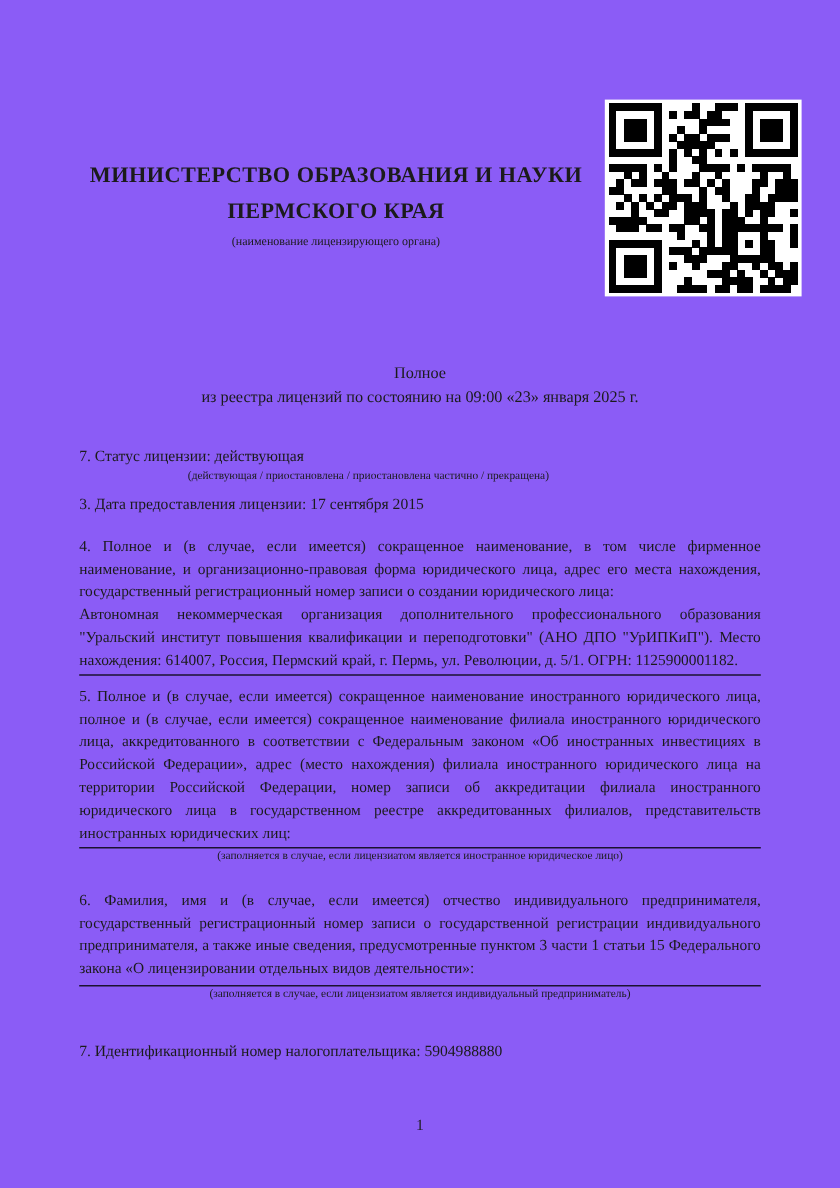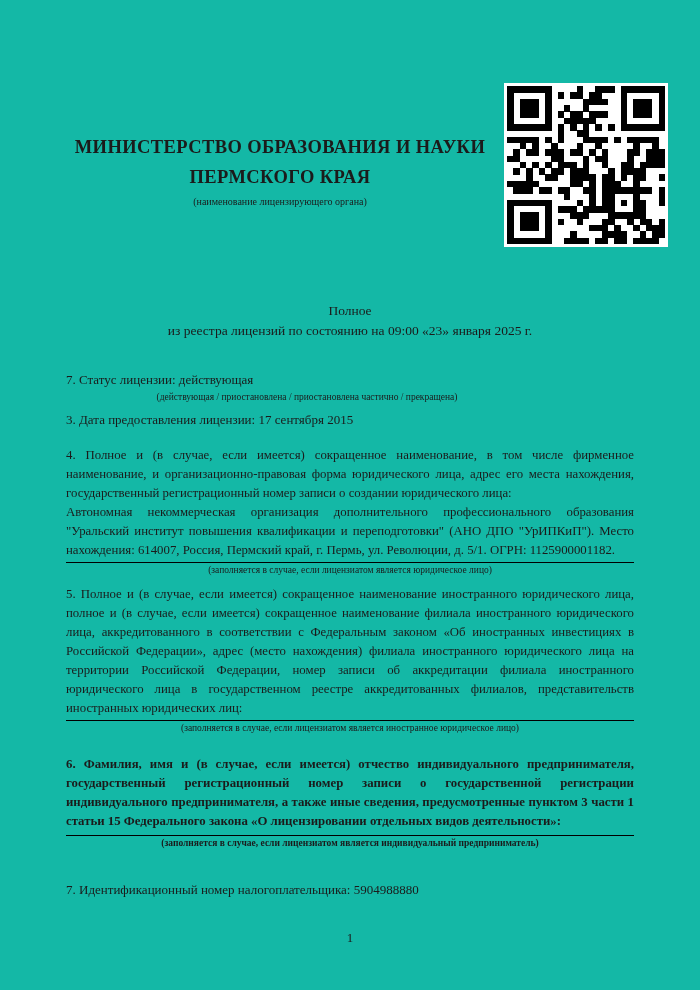--- a/index.html
+++ b/index.html
@@ -1,19 +1,19 @@
 <!DOCTYPE html>
 <html><head>
 <meta charset="utf-8">
 <style>
   html,body{margin:0;padding:0;background:#ffffff;}
   .page{
     position:relative;
     width:700px;height:990px;
-    background:#14b8a6;
+    background:#8b5cf6;
     color:#1b1b1b;
     font-family:"Liberation Serif","DejaVu Serif",serif;
     overflow:hidden;
   }
   .header-block{
     position:absolute;top:132px;left:55px;width:450px;
     text-align:center;
   }
   .ministry-name{
     font-weight:700;font-size:18.5px;line-height:30px;letter-spacing:0.4px;
@@ -39,21 +39,21 @@
     font-size:9.5px;line-height:13px;text-align:center;margin-top:1px;
   }
   .cap-shift{padding-right:86px;}
   .fill-line{
     border:0;border-top:1.5px solid #000;margin:2px 0 0 0;height:0;
   }
   #item2{margin-top:21px;}
   #item3{margin-top:6px;}
   #item4{margin-top:16px;font-family:Liberation Serif, serif;}
   #item5{margin-top:8px;}
-  #item6{margin-top:20px;font-weight:bold;}
+  #item6{margin-top:20px;}
   #item6 .fill-line{margin-top:4px;}
   #item7{margin-top:30px;}
   .page-number{
     position:absolute;top:929px;left:0;width:700px;
     text-align:center;font-size:13px;line-height:18px;
   }
 </style>
 </head>
 <body>
 
@@ -403,21 +403,20 @@
 
 
     <div class="item" id="item3">
       <p>3. Дата предоставления лицензии: 17 сентября 2015</p>
     </div>
 
     <div class="item" id="item4">
       <p class="just">4. Полное и (в случае, если имеется) сокращенное наименование, в том числе фирменное наименование, и организационно-правовая форма юридического лица, адрес его места нахождения, государственный регистрационный номер записи о создании юридического лица:</p>
       <p class="just">Автономная некоммерческая организация дополнительного профессионального образования "Уральский институт повышения квалификации и переподготовки" (АНО ДПО "УрИПКиП"). Место нахождения: 614007, Россия, Пермский край, г. Пермь, ул. Революции, д. 5/1. ОГРН: 1125900001182.</p>
       <hr class="fill-line">
-      <div class="item-caption">(заполняется в случае, если лицензиатом является юридическое лицо)</div>
     </div>
 
     <div class="item" id="item5">
       <p class="just">5. Полное и (в случае, если имеется) сокращенное наименование иностранного юридического лица, полное и (в случае, если имеется) сокращенное наименование филиала иностранного юридического лица, аккредитованного в соответствии с Федеральным законом «Об иностранных инвестициях в Российской Федерации», адрес (место нахождения) филиала иностранного юридического лица на территории Российской Федерации, номер записи об аккредитации филиала иностранного юридического лица в государственном реестре аккредитованных филиалов, представительств иностранных юридических лиц:</p>
       <hr class="fill-line">
       <div class="item-caption">(заполняется в случае, если лицензиатом является иностранное юридическое лицо)</div>
     </div>
 
     <div class="item" id="item6">
       <p class="just">6. Фамилия, имя и (в случае, если имеется) отчество индивидуального предпринимателя, государственный регистрационный номер записи о государственной регистрации индивидуального предпринимателя, а также иные сведения, предусмотренные пунктом 3 части 1 статьи 15 Федерального закона «О лицензировании отдельных видов деятельности»:</p>

